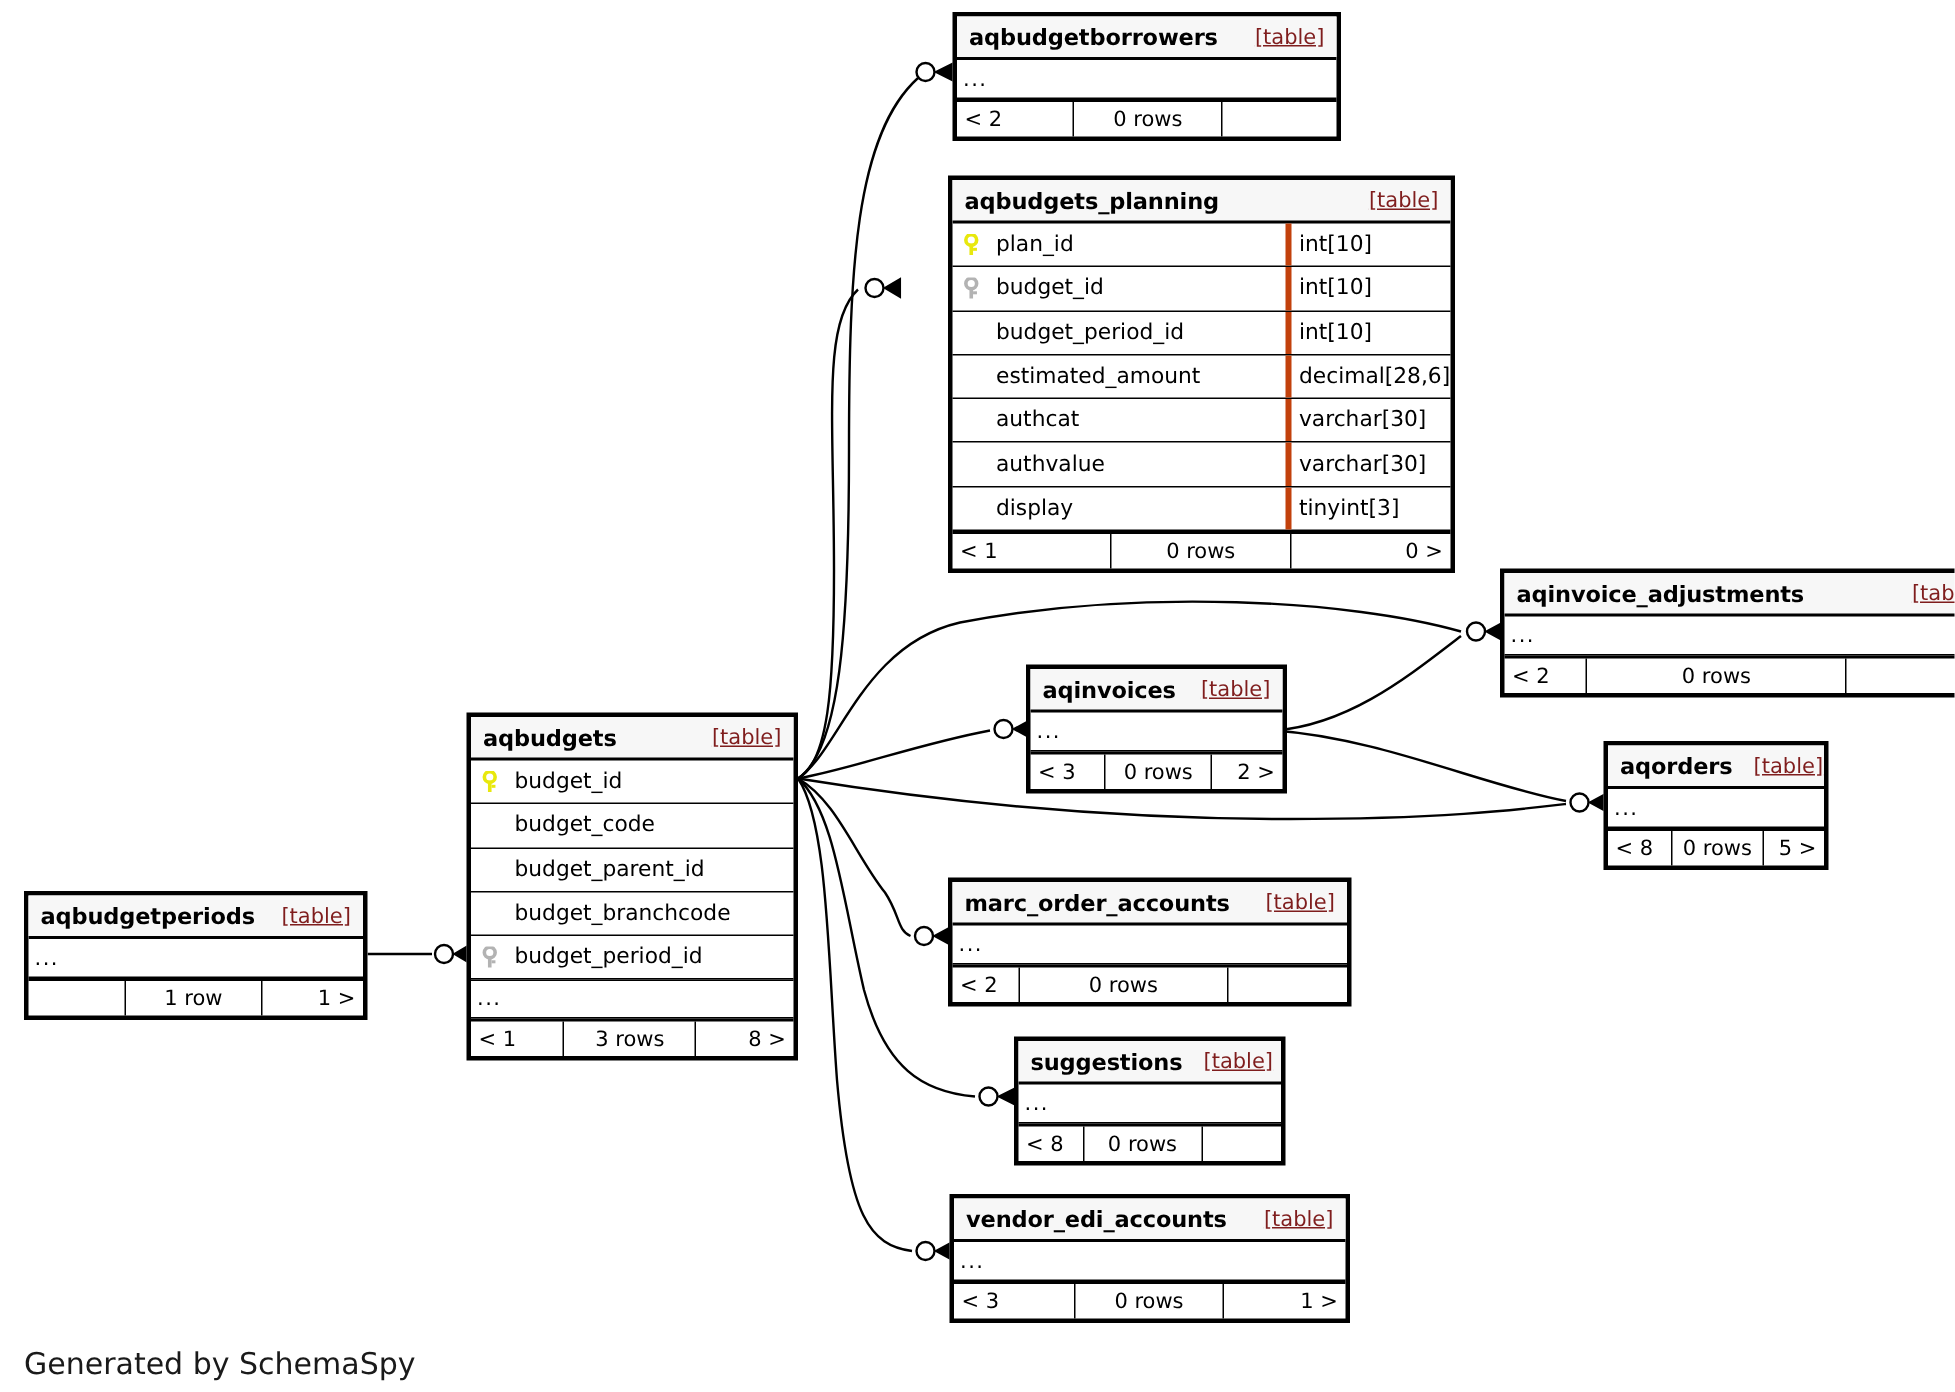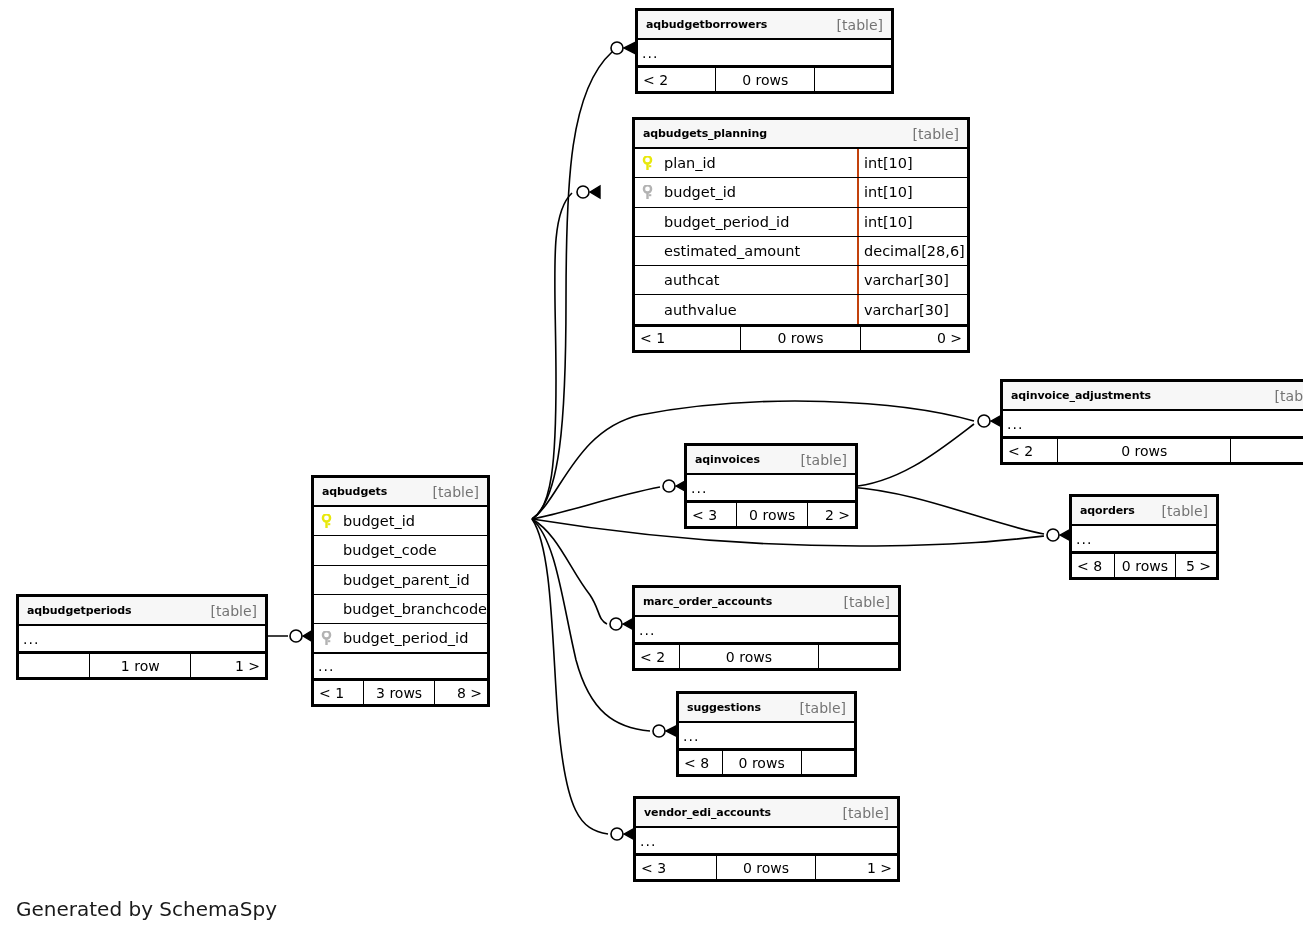--- a/index.html
+++ b/index.html
@@ -36,44 +36,45 @@
     border-bottom: 2px solid #000000;
     display: flex;
     align-items: center;
     justify-content: space-between;
     padding: 0 8px;
     height: 29px;
     white-space: nowrap;
   }
   .tbl .hdr .tname {
     font-weight: bold;
-    font-size: 11px;
+    font-size: 15px;
     letter-spacing: -0.1px;
   }
   .tbl .hdr .ttype {
     font-size: 14px;
-    color: #737373;
+    color: #7f1d1d;
     padding-left: 14px;
+    text-decoration: underline;
   }
   .tbl .col {
     box-sizing: border-box;
     display: flex;
     align-items: center;
     height: 29.3px;
     border-bottom: 1px solid #000000;
     white-space: nowrap;
   }
   .tbl .col:last-child { border-bottom: none; }
   .tbl .col .cname {
     flex: 1;
     padding-left: 4px;
     overflow: hidden;
   }
   .tbl .col .ctype {
-    border-left: 2px solid #c2410c;
+    border-left: 4px solid #c2410c;
     padding-left: 5px;
     box-sizing: border-box;
     height: 100%;
     display: flex;
     align-items: center;
   }
   .tbl .keycell {
     width: 25px;
     min-width: 25px;
     display: flex;
@@ -245,20 +246,25 @@
     <span class="cname">authcat</span>
     <span class="ctype" style="width:110px">varchar[30]</span>
   </div>
 
   <div class="col">
     <span class="keycell"></span>
     <span class="cname">authvalue</span>
     <span class="ctype" style="width:110px">varchar[30]</span>
   </div>
 
+  <div class="col">
+    <span class="keycell"></span>
+    <span class="cname">display</span>
+    <span class="ctype" style="width:110px">tinyint[3]</span>
+  </div>
 
   <div class="foot">
     <div class="fl" style="width:32%">&lt; 1</div>
     <div class="fc" style="width:36%">0 rows</div>
     <div class="fr" style="width:32%">0 &gt;</div>
   </div>
 </div>
 
 <div class="tbl" style="left:1000px; top:379px; width:332px;">
   <div class="hdr">
@@ -292,21 +298,21 @@
     <span class="ttype">[table]</span>
   </div>
   <div class="ellipsis noTop">...</div>
   <div class="foot">
     <div class="fl" style="width:30%">&lt; 8</div>
     <div class="fc" style="width:42%">0 rows</div>
     <div class="fr" style="width:28%">5 &gt;</div>
   </div>
 </div>
 
-<div class="tbl" style="left:311px; top:475px; width:179px;">
+<div class="tbl" style="left:311px; top:475px; width:221px;">
   <div class="hdr">
     <span class="tname">aqbudgets</span>
     <span class="ttype">[table]</span>
   </div>
 
   <div class="col">
     <span class="keycell">
       <svg class="keyico" width="13" height="15" viewBox="0 0 13 15">
           <circle cx="6.5" cy="4" r="3.6" fill="none" stroke="#e8e80d" stroke-width="2.4"></circle>
           <rect x="5.3" y="6.5" width="2.4" height="7.5" fill="#e8e80d"></rect>
@@ -345,21 +351,21 @@
 
   <div class="ellipsis">...</div>
 
   <div class="foot">
     <div class="fl" style="width:29%">&lt; 1</div>
     <div class="fc" style="width:41%">3 rows</div>
     <div class="fr" style="width:30%">8 &gt;</div>
   </div>
 </div>
 
-<div class="tbl" style="left:16px; top:594px; width:252px;">
+<div class="tbl" style="left:16px; top:594px; width:229px;">
   <div class="hdr">
     <span class="tname">aqbudgetperiods</span>
     <span class="ttype">[table]</span>
   </div>
   <div class="ellipsis noTop">...</div>
   <div class="foot">
     <div class="fl" style="width:29%"></div>
     <div class="fc" style="width:41%">1 row</div>
     <div class="fr" style="width:30%">1 &gt;</div>
   </div>

